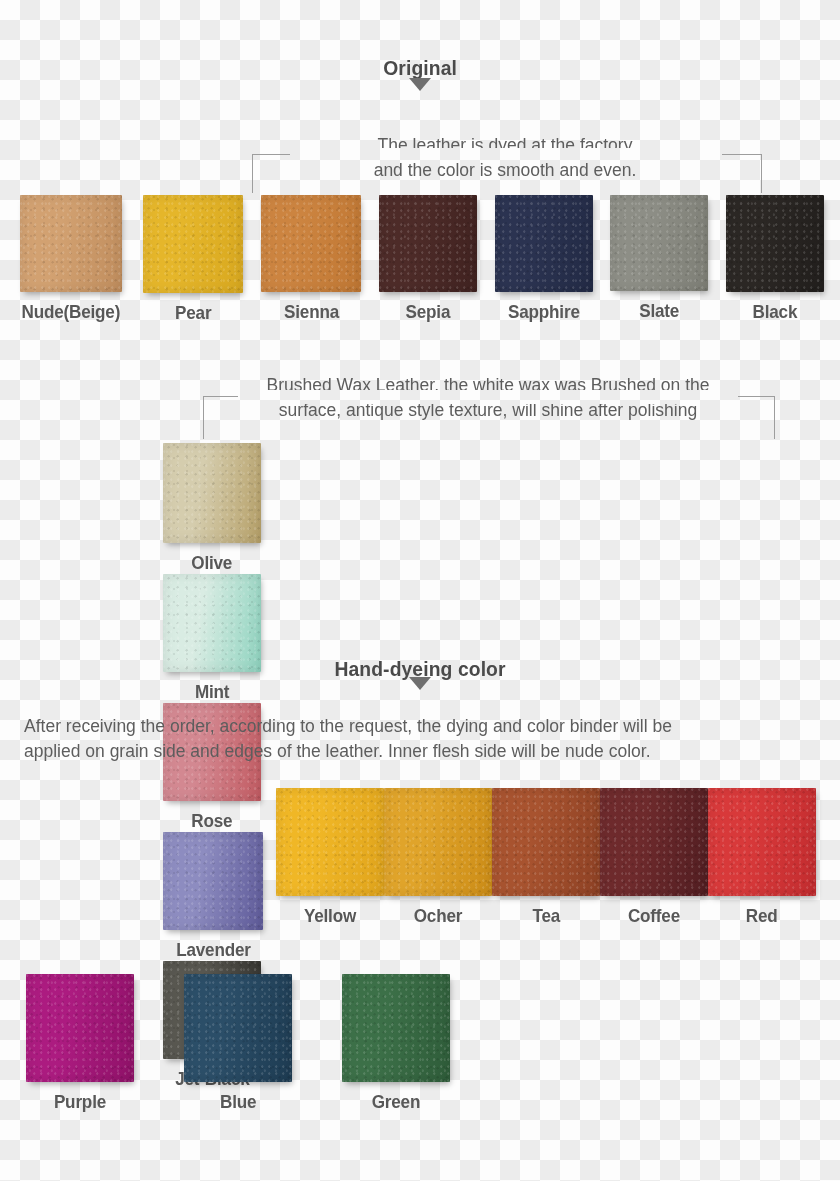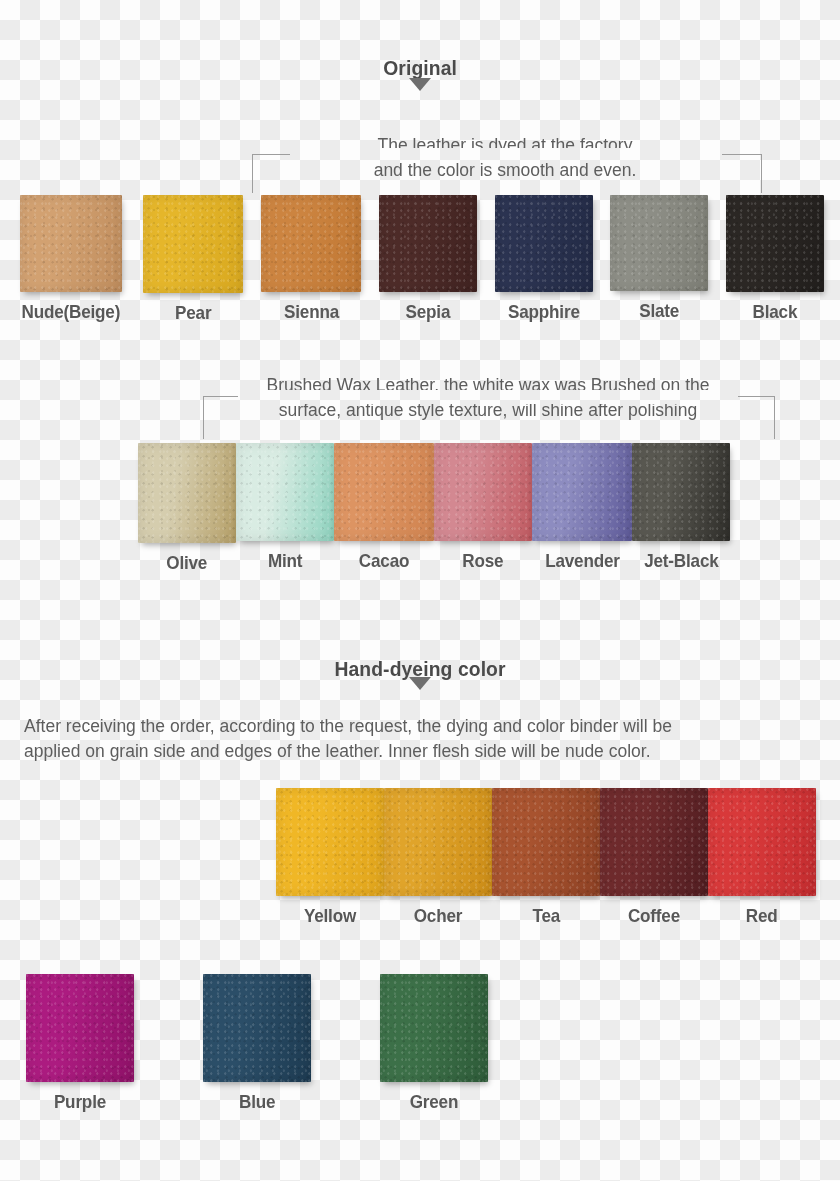--- a/index.html
+++ b/index.html
@@ -179,38 +179,32 @@
 
   <div class="brace" style="left:203px;top:396px;width:570px;height:42px;"></div>
   <div style="position:absolute;left:238px;top:390px;width:500px;height:14px;
               background-color:#fdfdfd;
               background-image:
                 linear-gradient(45deg,#ececec 25%,transparent 25%,transparent 75%,#ececec 75%),
                 linear-gradient(45deg,#ececec 25%,transparent 25%,transparent 75%,#ececec 75%);
               background-size:40px 40px;
               background-position:-238px -390px,-218px -370px;"></div>
 
-  <div class="row" style="top:443px;left:163px;width:542px;justify-content:center;">
+  <div class="row" style="top:443px;left:163px;width:542px;justify-content:flex-start;flex-direction:column;">
       <div class="cell">
         <div class="swatch" style="width: 98px; height: 100px; background: linear-gradient(100deg, rgb(213, 205, 174) 0%, rgb(213, 205, 174) 38%, rgb(182, 160, 104) 100%);">
           <div class="grain"></div>
         </div>
         <div class="label">Olive</div>
       </div>
       <div class="cell">
         <div class="swatch" style="width: 98px; height: 98px; background: linear-gradient(100deg, rgb(217, 236, 227) 0%, rgb(217, 236, 227) 38%, rgb(142, 211, 191) 100%);">
           <div class="grain"></div>
         </div>
         <div class="label">Mint</div>
-      </div>
-      <div class="cell">
-        <div class="swatch" style="width: 100px; height: 98px; background: linear-gradient(100deg, rgb(221, 148, 98) 0%, rgb(221, 148, 98) 38%, rgb(208, 131, 79) 100%);">
-          <div class="grain"></div>
-        </div>
-        <div class="label">Cacao</div>
       </div>
       <div class="cell">
         <div class="swatch" style="width: 98px; height: 98px; background: linear-gradient(100deg, rgb(211, 136, 145) 0%, rgb(211, 136, 145) 38%, rgb(194, 91, 98) 100%);">
           <div class="grain"></div>
         </div>
         <div class="label">Rose</div>
       </div>
       <div class="cell">
         <div class="swatch" style="width: 100px; height: 98px; background: linear-gradient(100deg, rgb(141, 140, 192) 0%, rgb(141, 140, 192) 38%, rgb(94, 90, 153) 100%);">
           <div class="grain"></div>
@@ -265,21 +259,21 @@
         <div class="label">Coffee</div>
       </div>
       <div class="cell">
         <div class="swatch" style="width: 108px; height: 108px; background: linear-gradient(100deg, rgb(216, 57, 58) 0%, rgb(216, 57, 58) 38%, rgb(195, 44, 47) 100%);">
           <div class="grain"></div>
         </div>
         <div class="label">Red</div>
       </div>
     </div>
 
-  <div class="row" style="top:974px;left:26px;width:462px;justify-content:space-between;">
+  <div class="row" style="top:974px;left:26px;width:424px;justify-content:space-between;">
       <div class="cell">
         <div class="swatch" style="width: 108px; height: 108px; background: linear-gradient(100deg, rgb(172, 27, 128) 0%, rgb(172, 27, 128) 38%, rgb(143, 17, 104) 100%);">
           <div class="grain"></div>
         </div>
         <div class="label">Purple</div>
       </div>
       <div class="cell">
         <div class="swatch" style="width: 108px; height: 108px; background: linear-gradient(100deg, rgb(43, 78, 104) 0%, rgb(43, 78, 104) 38%, rgb(29, 59, 82) 100%);">
           <div class="grain"></div>
         </div>

